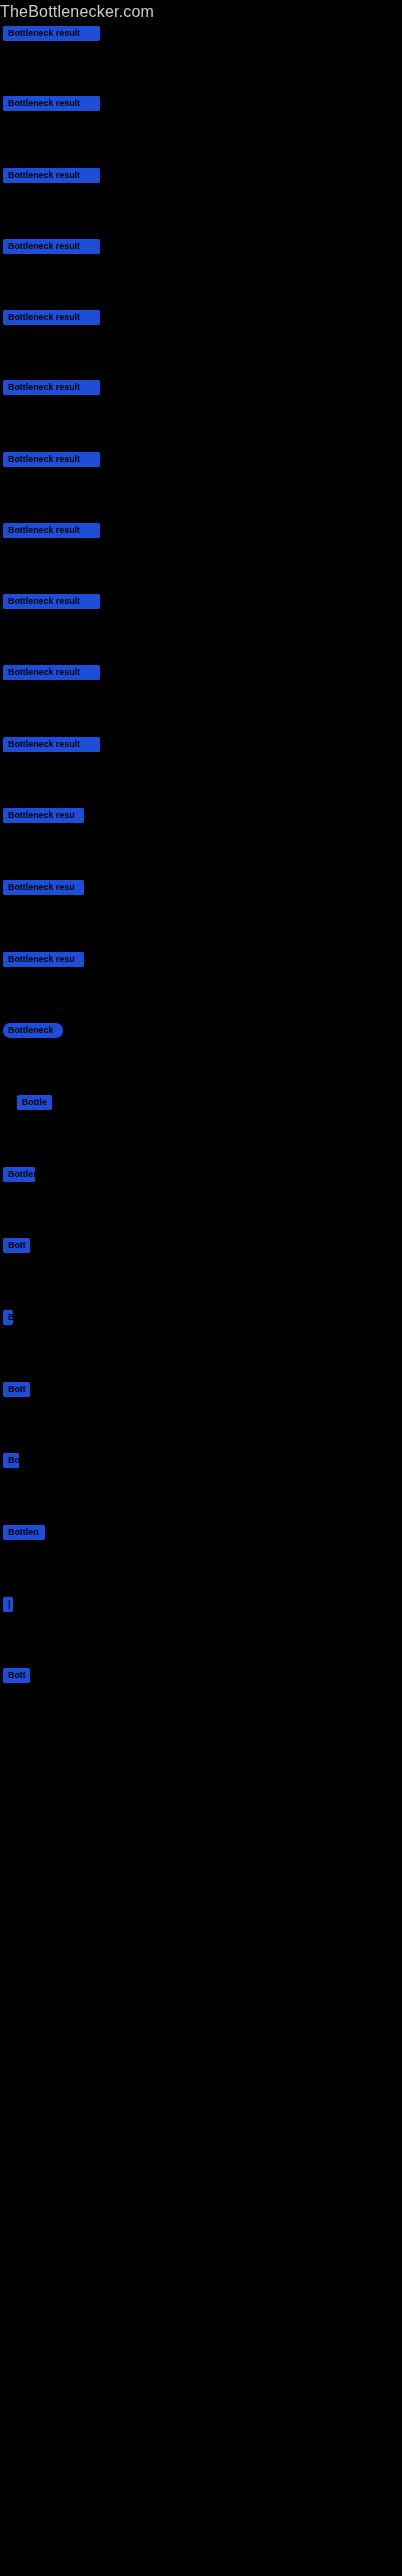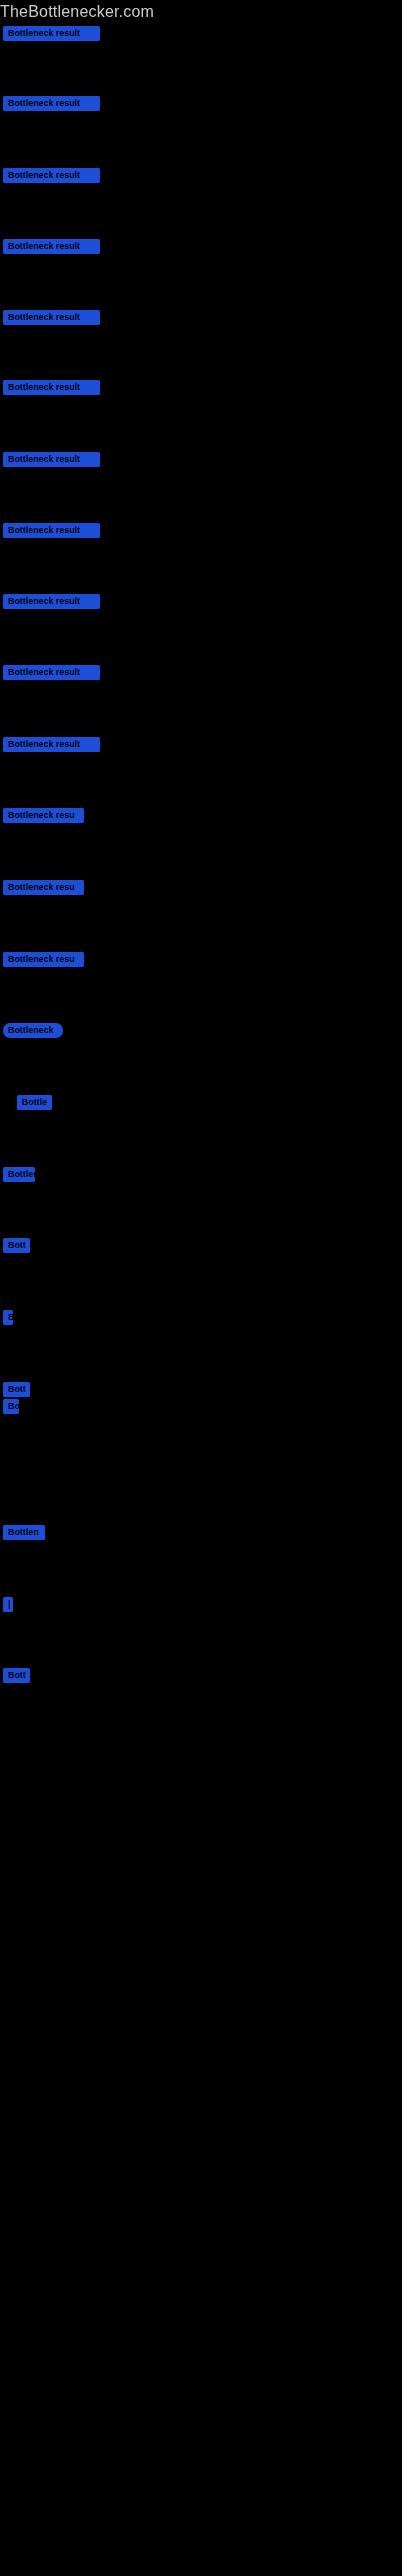--- a/index.html
+++ b/index.html
@@ -47,18 +47,18 @@
     <div style="position: absolute; top: 711px; left: 3.2px;"><span class="bottleneck-badge" style="max-width: 97px; width: 97px;">Bottleneck result</span></div>
     <div style="position: absolute; top: 782px; left: 3.2px;"><span class="bottleneck-badge" style="max-width: 81px; width: 81px;">Bottleneck resu</span></div>
     <div style="position: absolute; top: 854px; left: 3.2px;"><span class="bottleneck-badge" style="max-width: 81px; width: 81px;">Bottleneck resu</span></div>
     <div style="position: absolute; top: 926px; left: 3.2px;"><span class="bottleneck-badge" style="max-width: 81px; width: 81px;">Bottleneck resu</span></div>
     <div style="position: absolute; top: 997px; left: 3.2px;"><span class="bottleneck-badge" style="max-width: 60px; width: 60px; border-radius: 7px;">Bottleneck</span></div>
     <div style="position: absolute; top: 1069px; left: 17px;"><span class="bottleneck-badge" style="max-width: 35px; width: 35px;">Bottle</span></div>
     <div style="position: absolute; top: 1141px; left: 3.2px;"><span class="bottleneck-badge" style="max-width: 52px; width: 32px;">Bottlenec</span></div>
     <div style="position: absolute; top: 1212px; left: 3.2px;"><span class="bottleneck-badge" style="max-width: 27px; width: 27px;">Bott</span></div>
     <div style="position: absolute; top: 1284px; left: 3.2px;"><span class="bottleneck-badge" style="max-width: 9.7px; width: 9.7px;">B</span></div>
     <div style="position: absolute; top: 1356px; left: 3.2px;"><span class="bottleneck-badge" style="max-width: 27px; width: 27px;">Bott</span></div>
-    <div style="position: absolute; top: 1373px; left: 3.2px;"><span class="bottleneck-badge" style="max-width: 16px; width: 16px;">Bo</span></div>
+    <div style="position: absolute; top: 1427px; left: 3.2px;"><span class="bottleneck-badge" style="max-width: 16px; width: 16px;">Bo</span></div>
     <div style="position: absolute; top: 1499px; left: 3.2px;"><span class="bottleneck-badge" style="max-width: 42px; width: 42px;">Bottlen</span></div>
     <div style="position: absolute; top: 1571px; left: 3.2px;"><span class="bottleneck-badge" style="max-width: 6.4px; width: 6.4px;">|</span></div>
     <div style="position: absolute; top: 1642px; left: 3.2px;"><span class="bottleneck-badge" style="max-width: 27px; width: 27px;">Bott</span></div>
   </div>
 
 
 </body></html>

